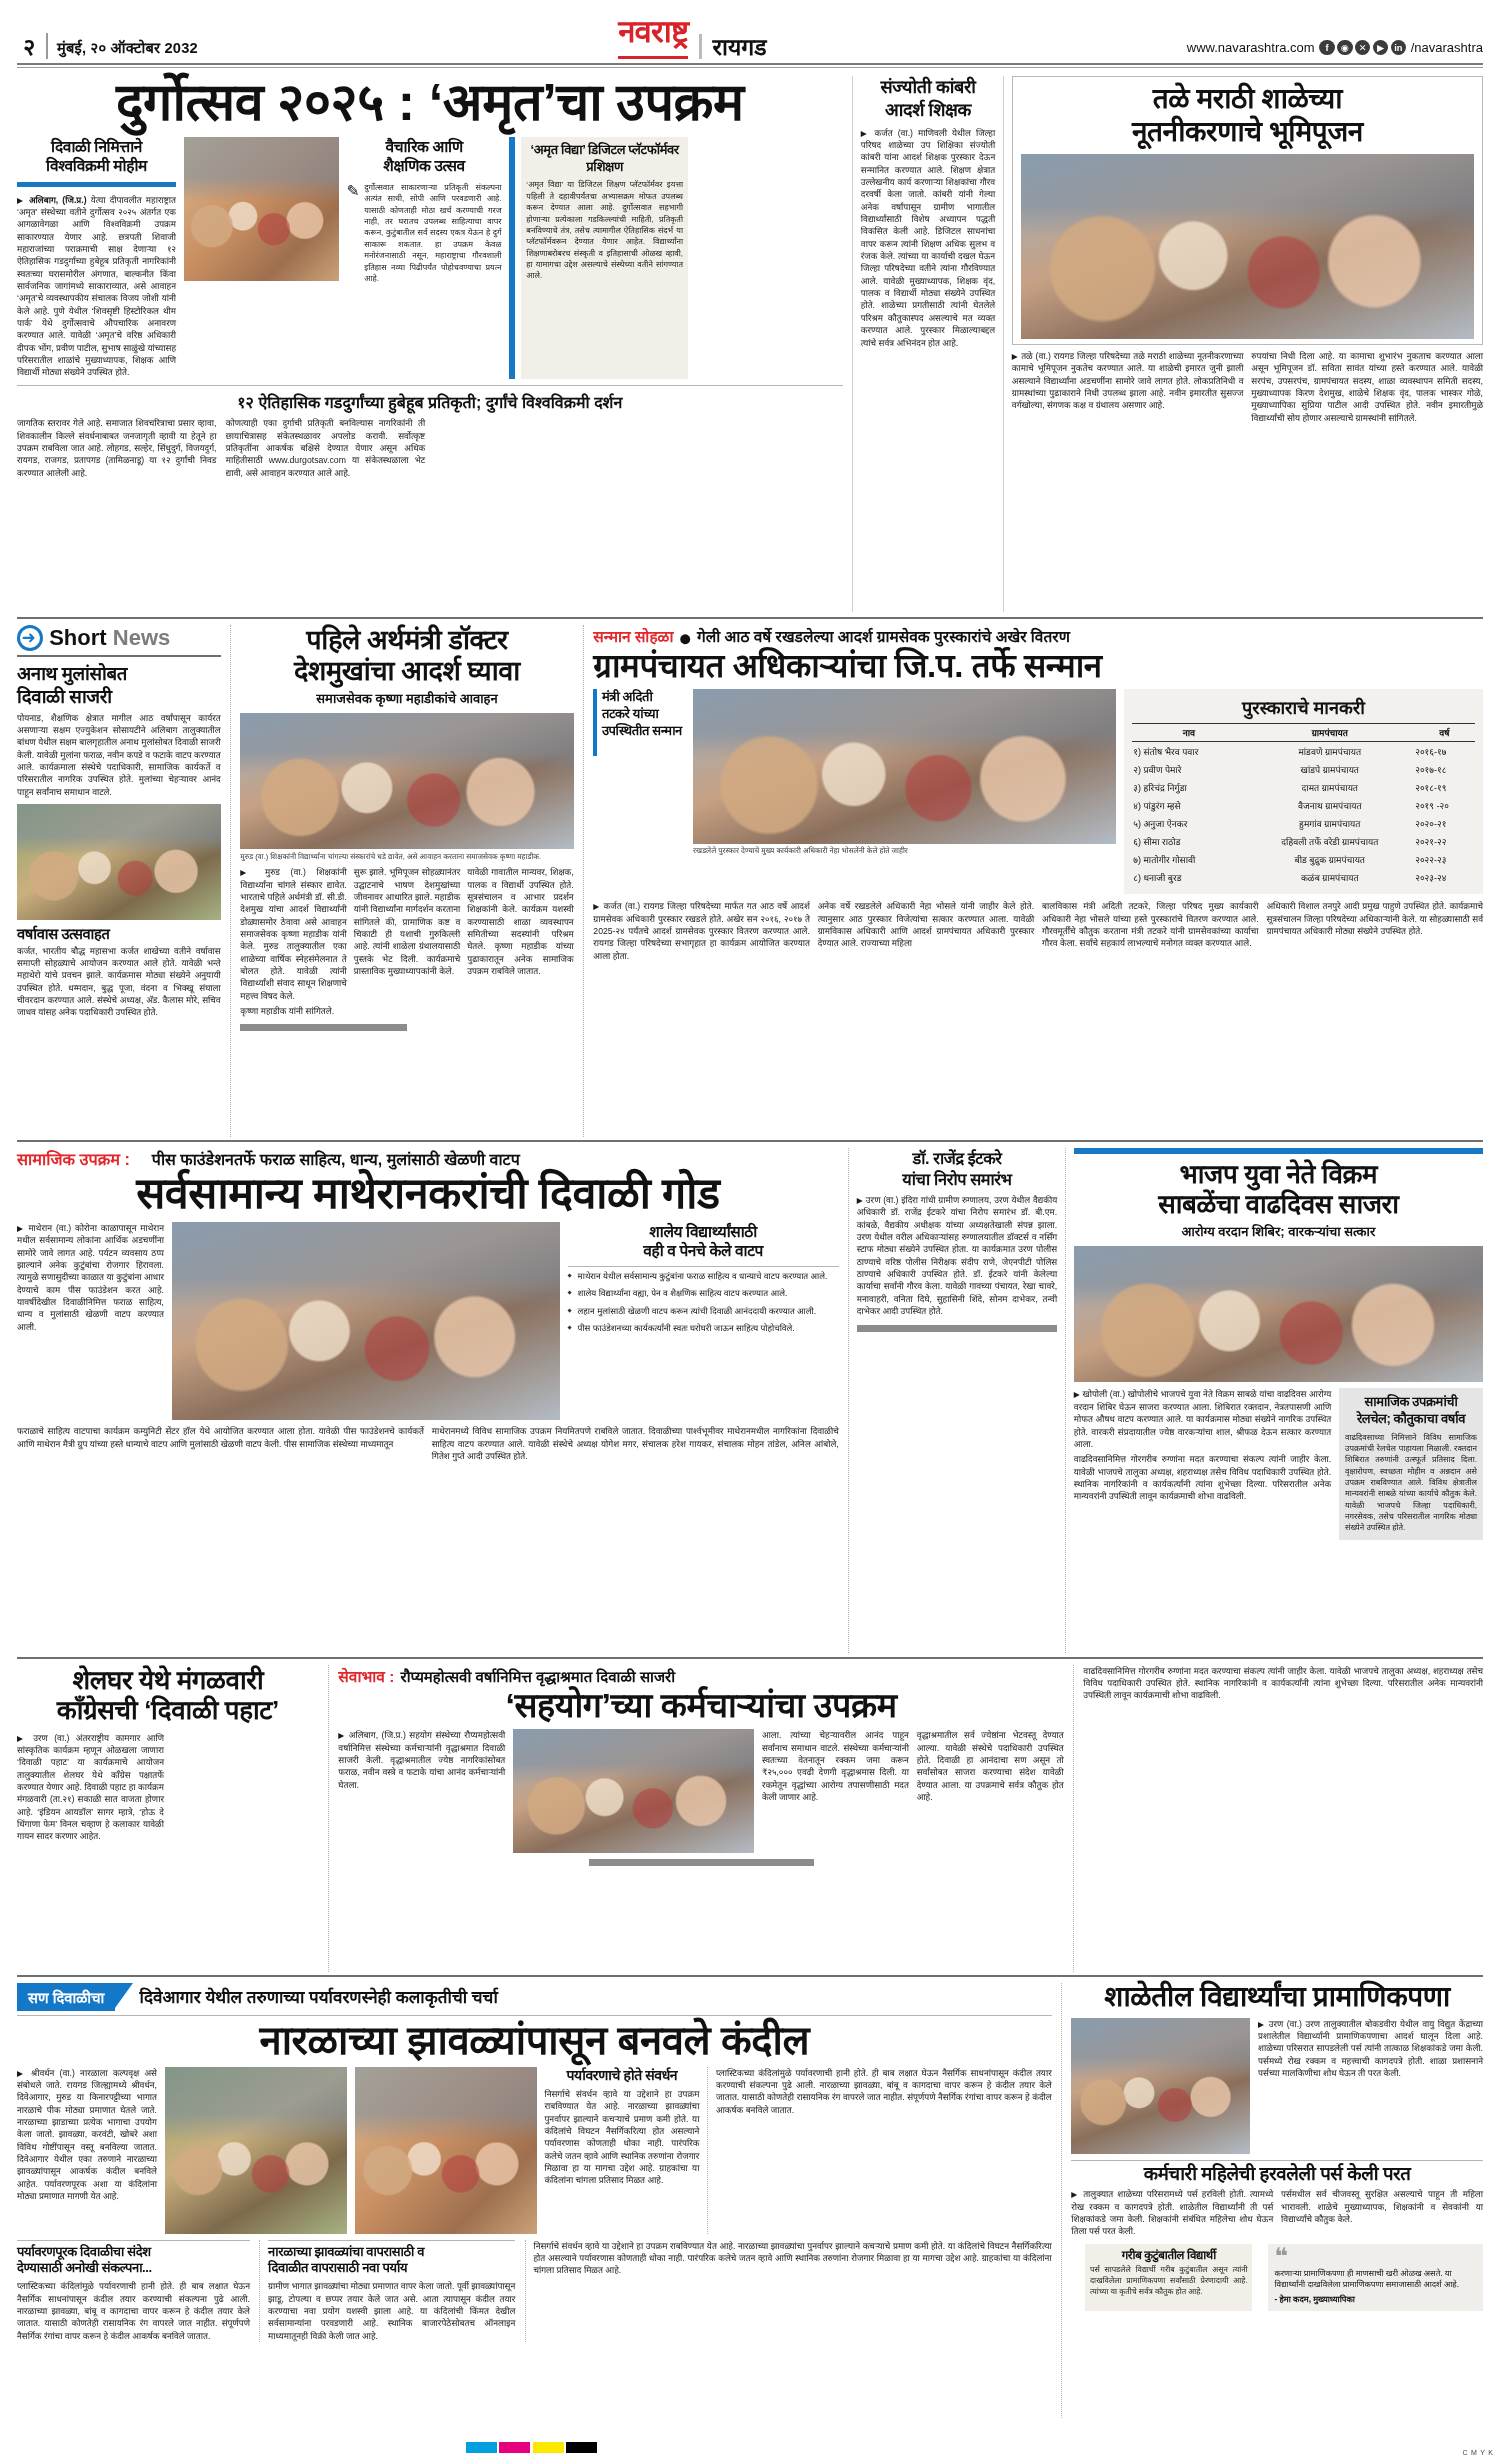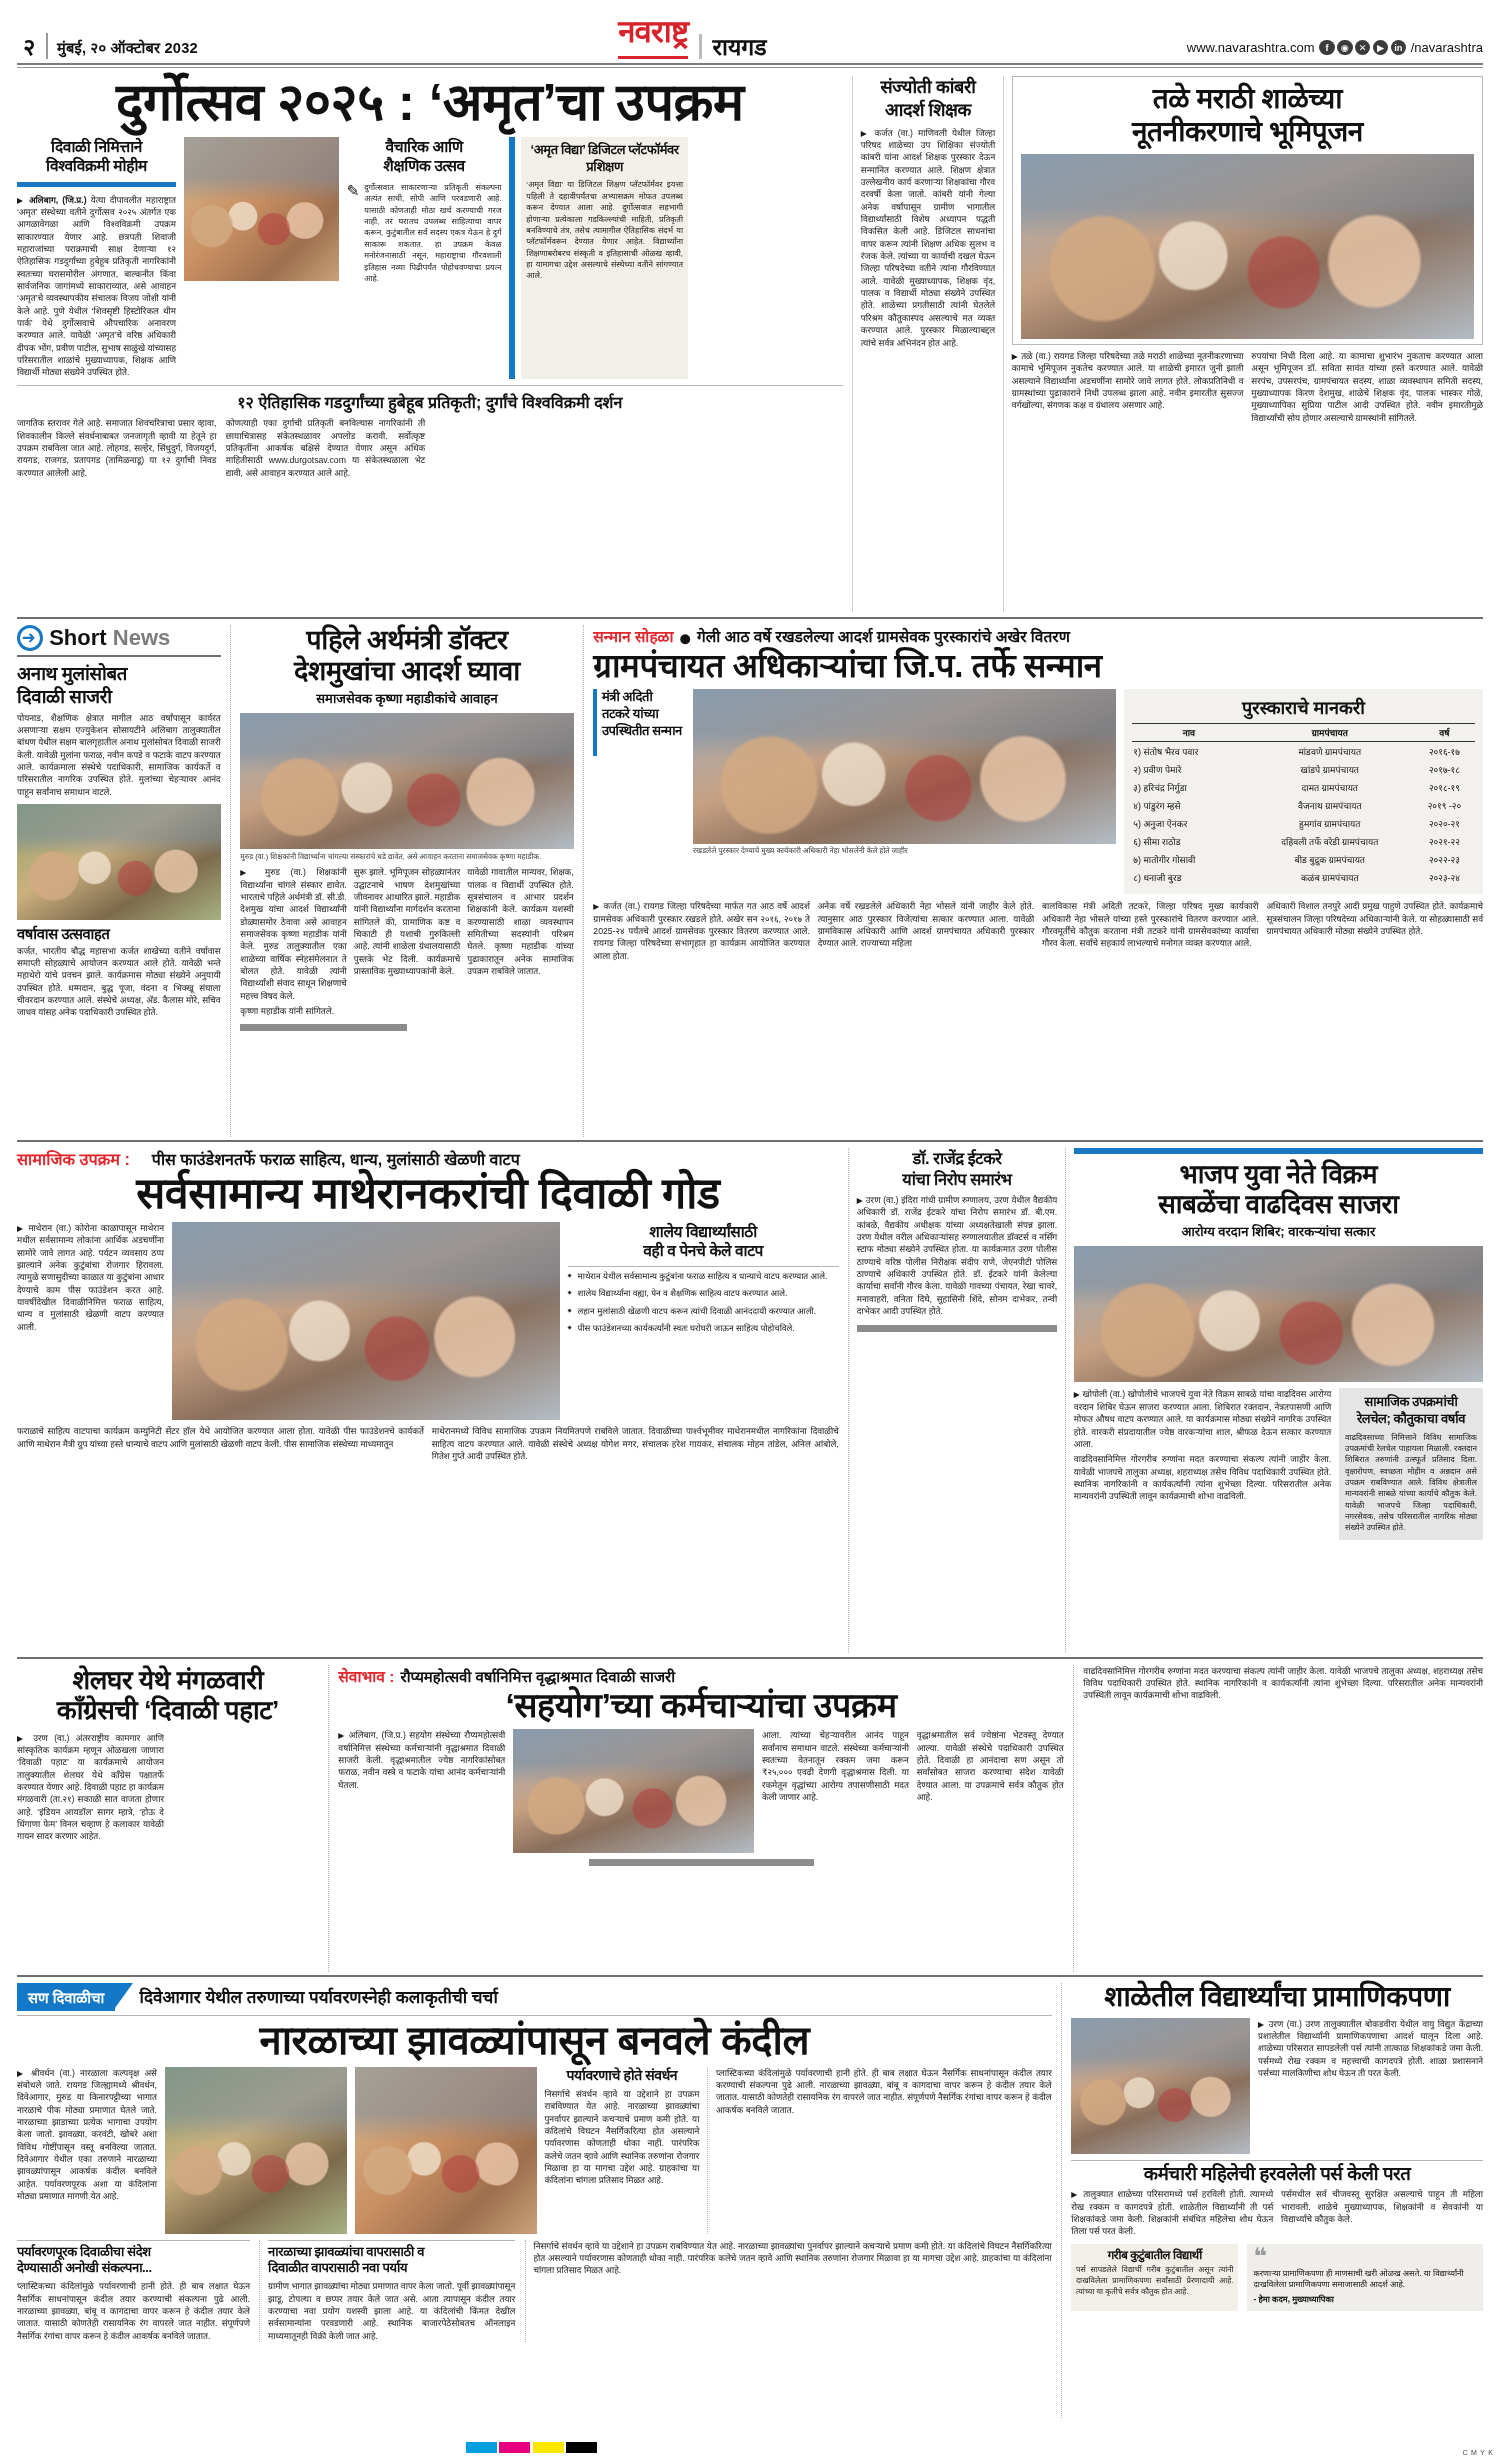--- a/index.html
+++ b/index.html
@@ -74,21 +74,21 @@
   .bullets li:before { content:"◆"; position:absolute; left:0; top:0.8px; font-size:5.4px; color:#333; }
   .bullets ul { margin:0; padding:0; }
 
   
   .awards { background:#f3f1ee; padding:6.2px 7.8px 7.8px; }
   .awards h4 { margin:0 0 3.1px 0; font-size:18px; font-weight:900; text-align:center; }
   .awards table { width:100%; border-collapse:collapse; font-size:9px; }
   .awards thead th { border-top:1.6px solid #333; border-bottom:1.6px solid #333; font-weight:700; padding:2.3px 1.6px; }
   .awards td { padding:2.5px 1.6px; }
   .awards td:nth-child(2){ text-align:center; }
-  .awards td:nth-child(3){ text-align:center; }
+  .awards td:nth-child(3){ text-align:left; }
 
   
   .quotebox { background:#f0eeea; padding:6.2px; font-size:8.2px; line-height:1.4; position:relative; }
   .quotebox .qm { font-size:23px; color:#9b9b9b; font-weight:900; line-height:.6; }
 
   .cmyk { position:absolute; right:6.2px; bottom:6.2px; font-size:7px; letter-spacing:0.8px; color:#444; }
   .cmyk-bars { position:absolute; left:466px; bottom:9.3px; display:flex; gap:2.3px; }
   .cmyk-bars i { width:31px; height:11px; display:block; }
 </style>
 </head>
@@ -510,21 +510,21 @@
       </div>
       <div class="rule-thin" style="margin:6.2px 0 3.9px;"></div>
       <div class="hl" style="font-size:18.6px; text-align:center;">कर्मचारी महिलेची हरवलेली पर्स केली परत</div>
       <div style="display:flex; gap:7.8px; margin-top:4.7px;">
         <div class="body-txt" style="flex:1;">
           <span class="arrow">▶</span>
           <span>तालुक्यात शाळेच्या परिसरामध्ये पर्स हरविली होती. त्यामध्ये रोख रक्कम व कागदपत्रे होती. शाळेतील विद्यार्थ्यांनी ती पर्स शिक्षकांकडे जमा केली. शिक्षकांनी संबंधित महिलेचा शोध घेऊन तिला पर्स परत केली.</span>
         </div>
         <div class="body-txt" style="flex:1;">पर्समधील सर्व चीजवस्तू सुरक्षित असल्याचे पाहून ती महिला भारावली. शाळेचे मुख्याध्यापक, शिक्षकांनी व सेवकांनी या विद्यार्थ्यांचे कौतुक केले.</div>
       </div>
-      <div style="display:flex; gap:9px; margin-top:6.2px;">
+      <div style="display:flex; gap:16px; margin-top:6.2px;margin-left:14px;">
         <div style="width:167px; background:#f2efe9; padding:4.7px;">
           <div class="hl" style="font-size:11.6px; text-align:center;">गरीब कुटुंबातील विद्यार्थी</div>
           <div class="body-txt" style="font-size:7.8px; margin-top:3.1px;">पर्स सापडलेले विद्यार्थी गरीब कुटुंबातील असून त्यांनी दाखविलेला प्रामाणिकपणा सर्वांसाठी प्रेरणादायी आहे. त्यांच्या या कृतीचे सर्वत्र कौतुक होत आहे.</div>
         </div>
         <div class="quotebox" style="flex:1;">
           <span class="qm">❝</span>
           <div>करणाऱ्या प्रामाणिकपणा ही माणसाची खरी ओळख असते. या विद्यार्थ्यांनी दाखविलेला प्रामाणिकपणा समाजासाठी आदर्श आहे.</div>
           <div style="margin-top:3.1px; font-weight:700;">- हेमा कदम, मुख्याध्यापिका</div>
         </div>
       </div>

